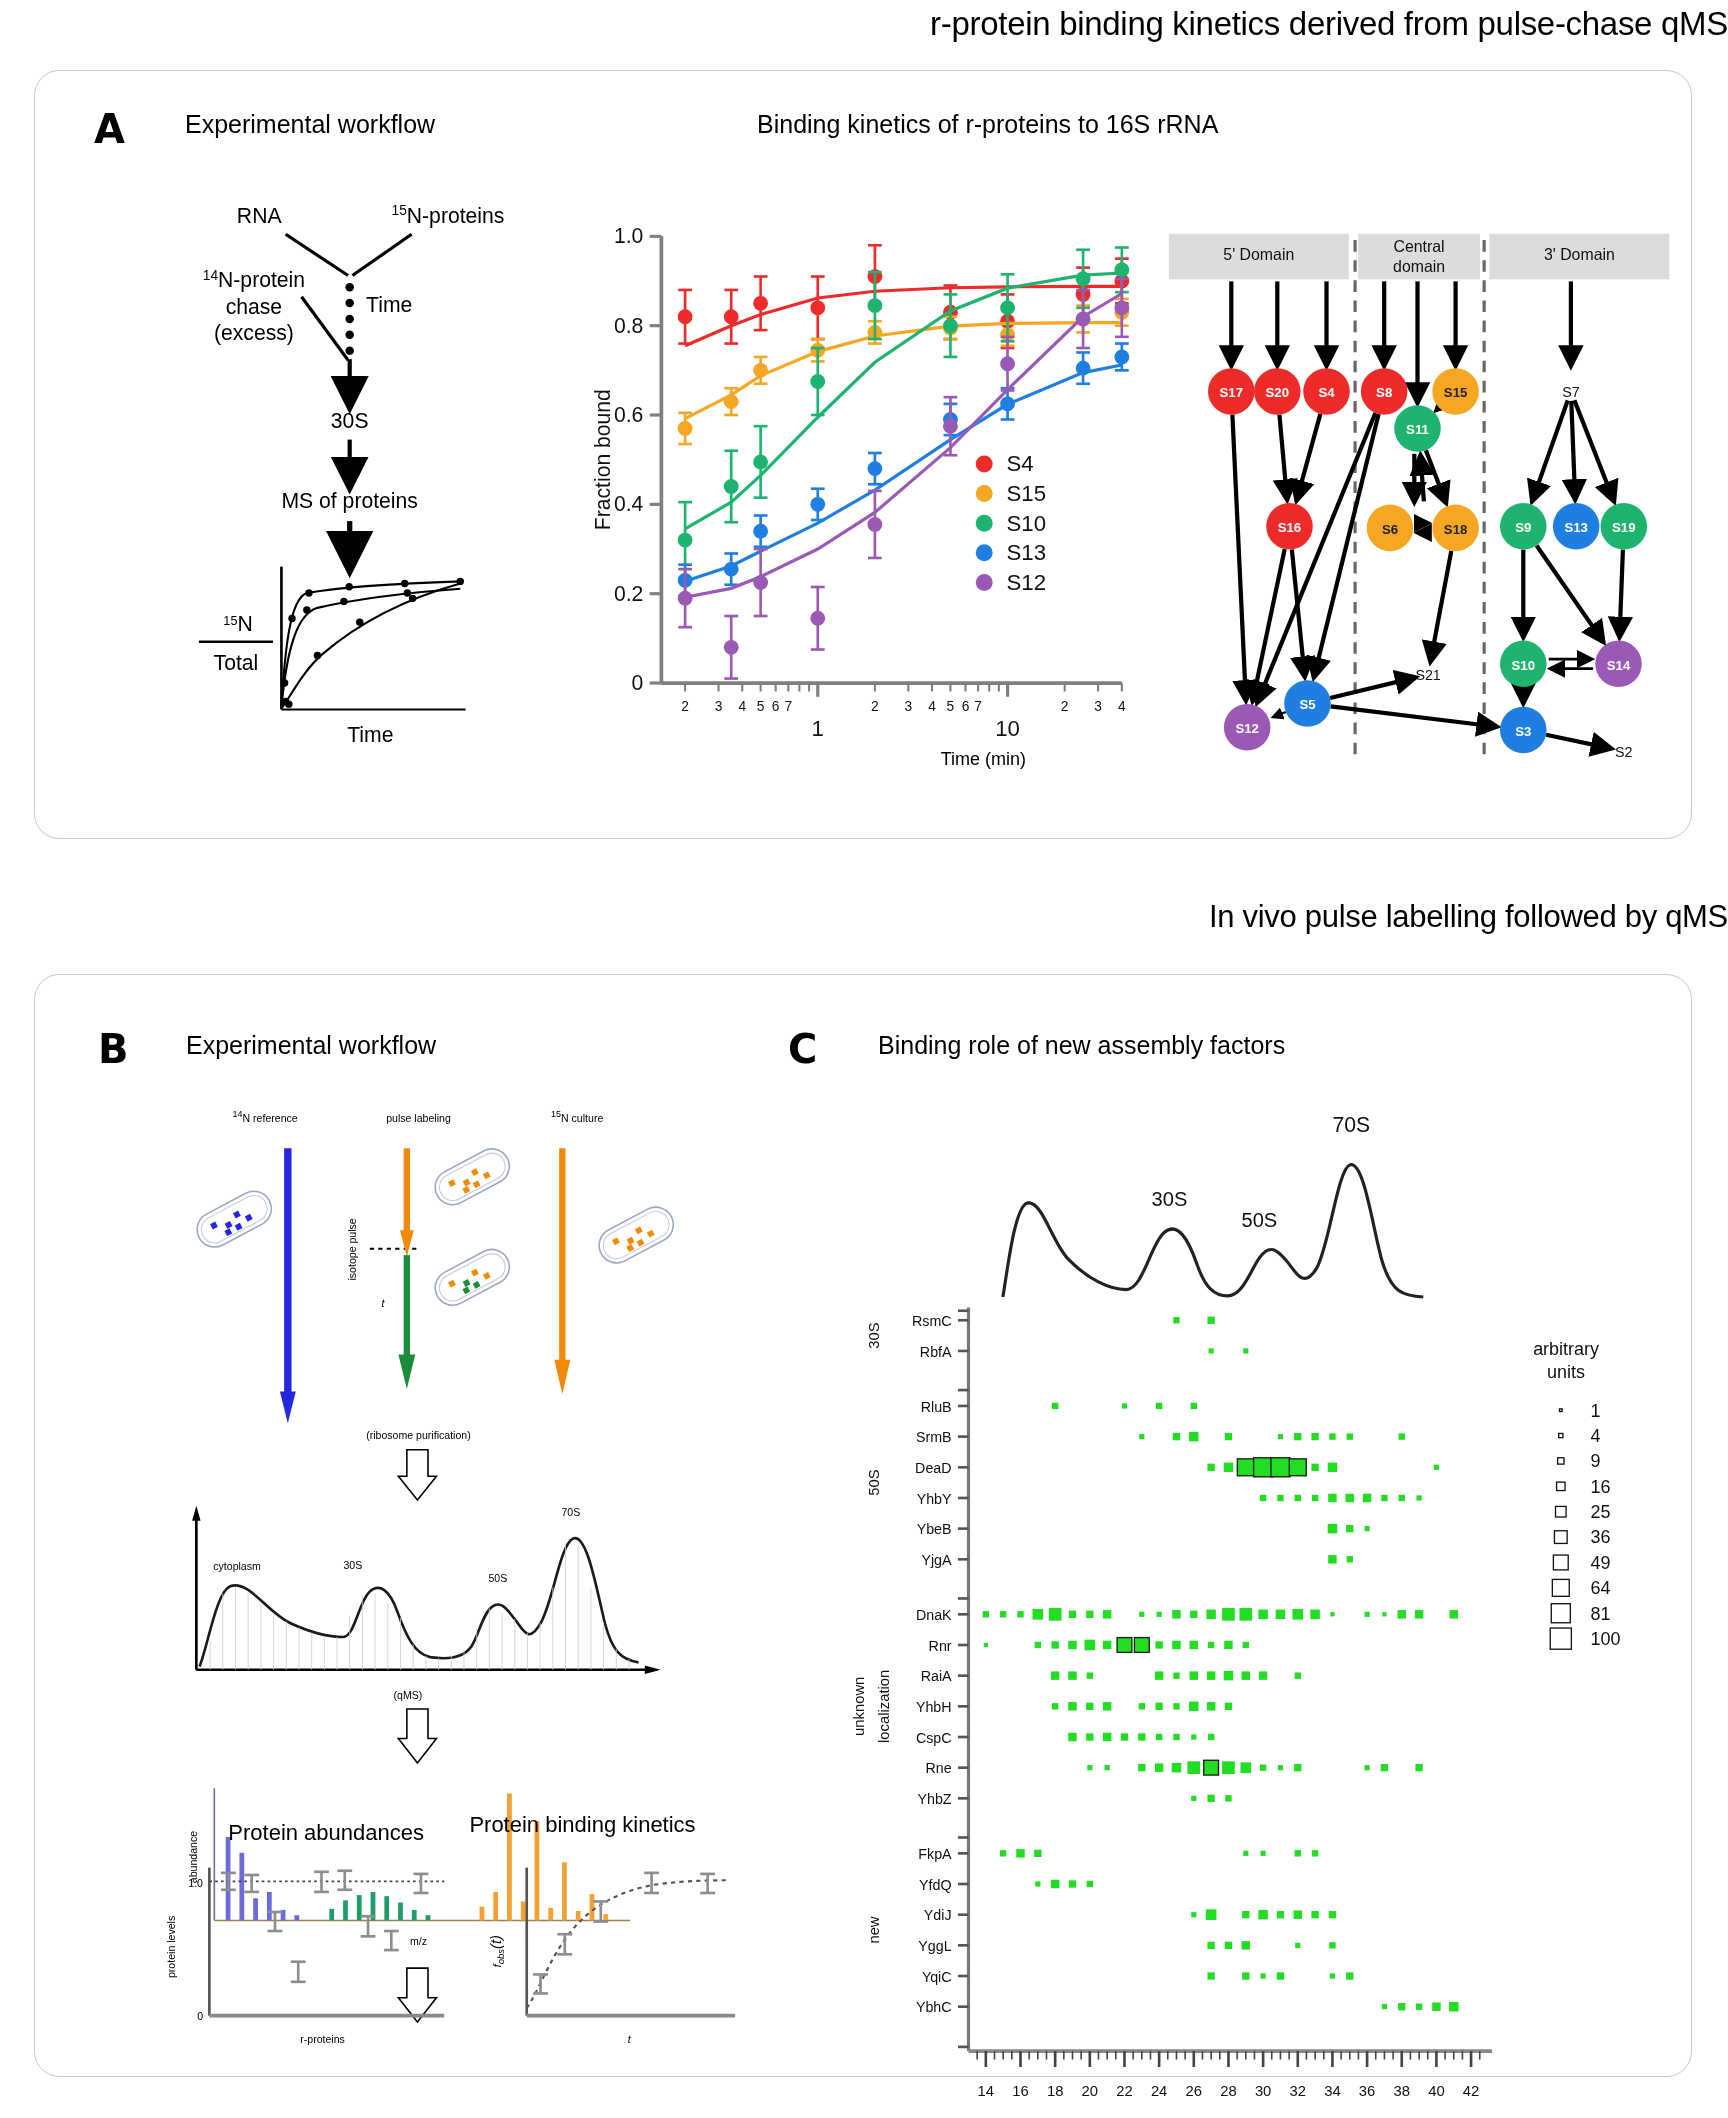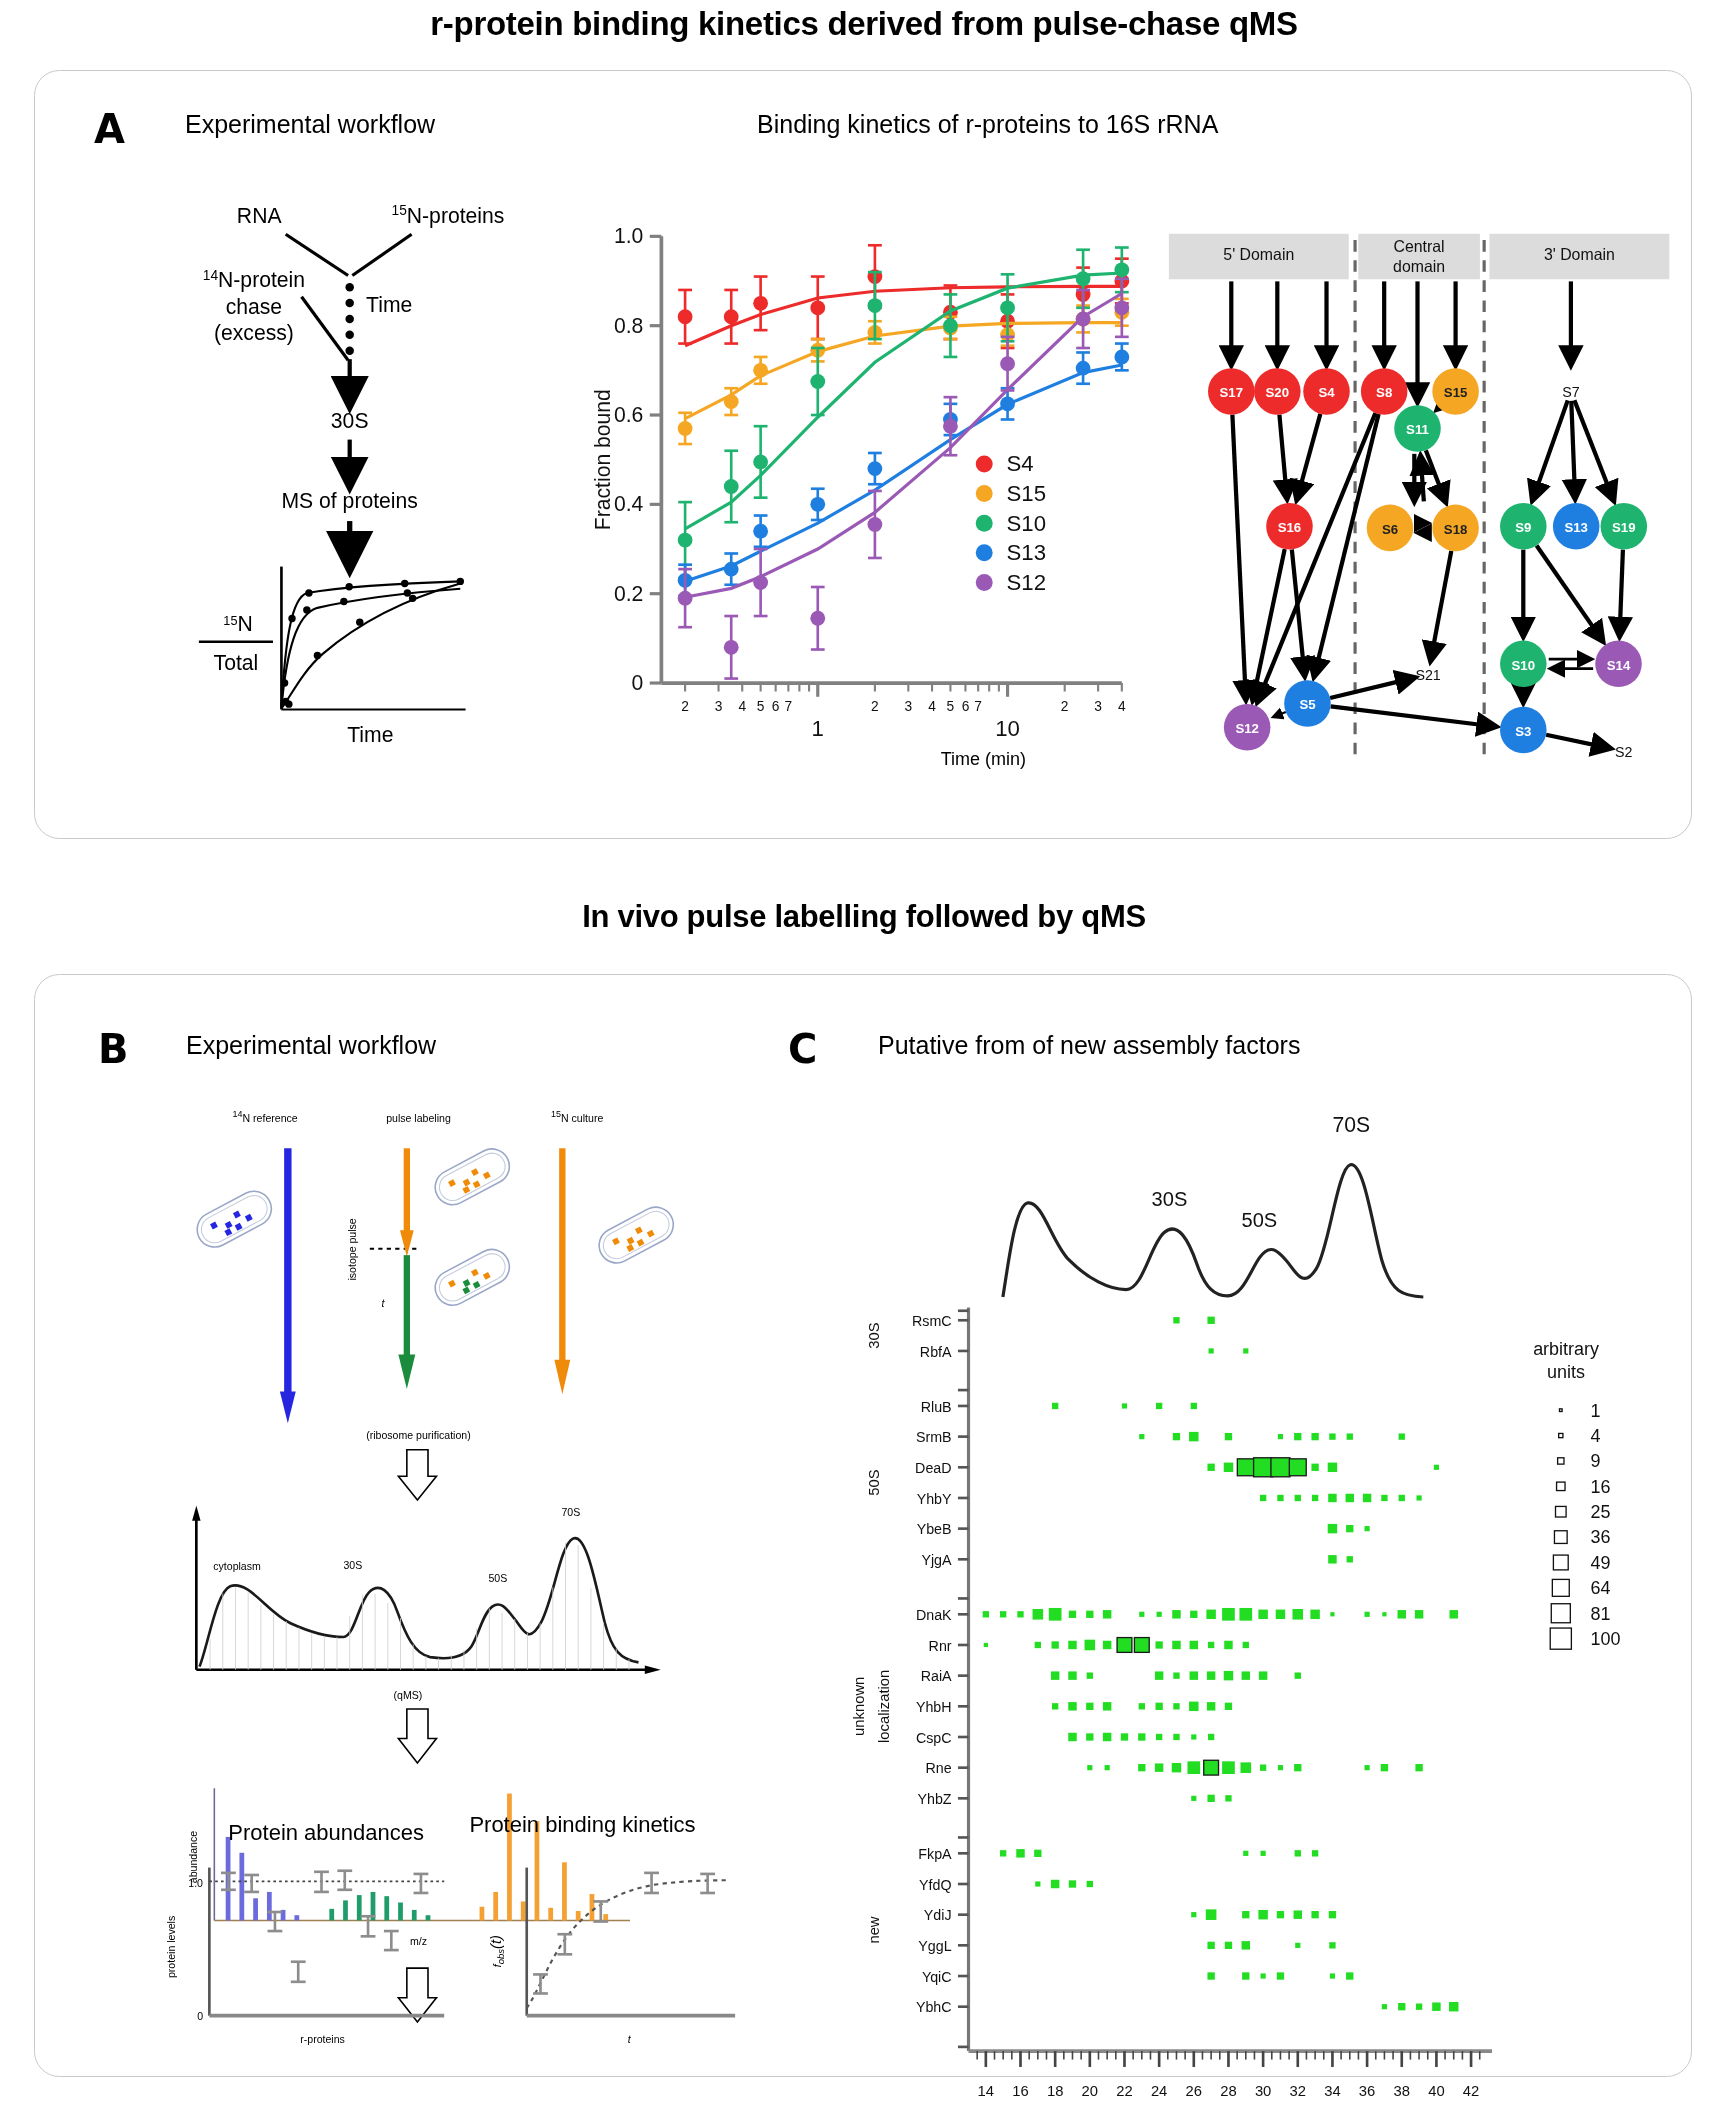--- a/index.html
+++ b/index.html
@@ -1,18 +1,18 @@
 <!DOCTYPE html>
 <html style="font-size:8.5px"><head>
 <meta charset="utf-8">
 <style>
   html,body{margin:0;padding:0;background:#fff;}
   body{width:1728px;height:2119px;position:relative;font-family:"Liberation Sans",sans-serif;color:#000;overflow:hidden;}
   .abs{position:absolute;}
-  .fig-title{width:100%;text-align:center;font-size:33px;font-weight:700;letter-spacing:-0.3px;}
+  .fig-title{width:100%;text-align:right;font-size:33px;font-weight:400;letter-spacing:-0.3px;}
   .panel-box{position:absolute;border:1.6px solid #c9c9c9;border-radius:25.4px;background:#fff;}
   .plabel{font-size:40px;font-weight:800;font-family:"DejaVu Sans",sans-serif;}
   .ptitle{font-size:25px;font-weight:400;}
   .wf-txt{font-size:40px;font-family:"Liberation Sans",sans-serif;}
   .tiny{font-size:20px;}
   svg{display:block;overflow:visible;}
   .dom-band{fill:#dcdcdc;}
   .node-txt{font-size:25px;fill:#fff;font-weight:700;font-family:"Liberation Sans",sans-serif;}
   .node-txt.dark{fill:#222;}
   .plain-node{font-size:27px;fill:#111;font-family:"Liberation Sans",sans-serif;}
@@ -492,21 +492,21 @@
     </svg>
 </div>
 
 <div class="abs fig-title" style="left:0;top:899px;font-size:31px;">In vivo pulse labelling followed by qMS</div>
 
 <div class="panel-box" style="left:34px;top:974px;width:1656px;height:1101px;"></div>
 
 <div class="abs plabel" style="left:98px;top:1026px;">B</div>
 <div class="abs ptitle" style="left:186px;top:1031px;">Experimental workflow</div>
 <div class="abs plabel" style="left:788px;top:1026px;">C</div>
-<div class="abs ptitle" style="left:878px;top:1031px;">Putative from of new assembly factors</div>
+<div class="abs ptitle" style="left:878px;top:1031px;">Binding role of new assembly factors</div>
 
 <div class="abs" style="left:159px;top:1106px;width:593px;height:952px;">
 <svg width="593" height="952" viewBox="0 0 1120 1800">
   <defs>
     <marker id="arrB" markerWidth="6" markerHeight="6" refX="3" refY="3" orient="auto">
       <path d="M0,0 L6,3 L0,6 z" fill="#000"></path>
     </marker>
   </defs>
 
   <text class="tiny" x="200" y="30" text-anchor="middle" font-size="26"><tspan font-size="17" dy="-9">14</tspan><tspan dy="9">N reference</tspan></text>

